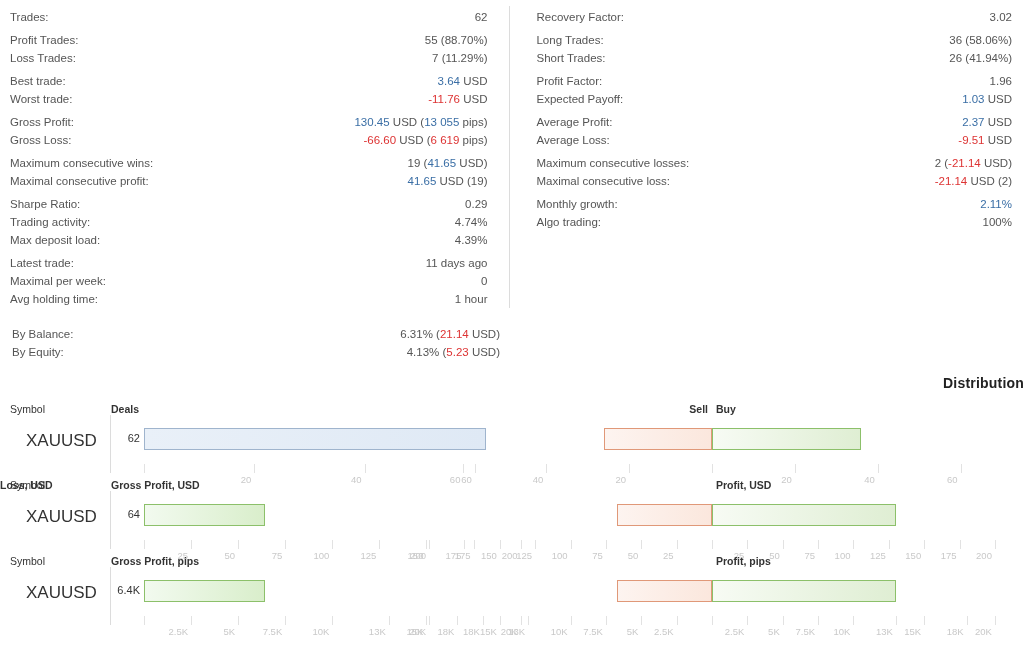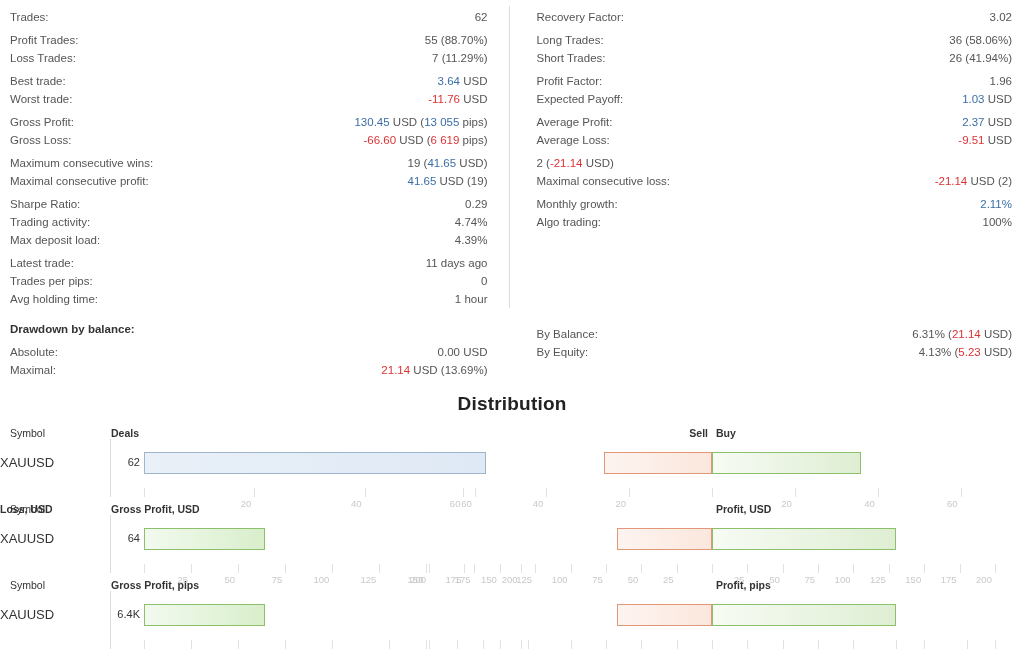--- a/index.html
+++ b/index.html
@@ -43,22 +43,22 @@
   .gap { height: 5px; }
 
   .sec-title { font-size: 11.5px; line-height: 18px; font-weight: bold; color: #333; }
 
   .pos { color: #3a6ea5; }
   .neg { color: #dd3333; }
   .mut { color: #555555; }
 
   
   .dist-title {
-    text-align: center;
-    font-size: 19px;
+    text-align: right;
+    font-size: 14px;
     font-weight: bold;
     color: #222222;
     margin: 14px 0 12px 0;
     letter-spacing: .2px;
   }
 
   .chart-block { position: relative; height: 76px; }
 
   .hdr {
     position: relative;
@@ -67,22 +67,22 @@
     color: #333333;
     font-weight: bold;
   }
   .hdr .sym-h { position: absolute; left: 10px; top: 0; font-weight: normal; color: #333; }
   .hdr .left-h { position: absolute; top: 0; }
   .hdr .sell-h { position: absolute; top: 0; }
   .hdr .buy-h  { position: absolute; top: 0; }
 
   .body-row { position: relative; height: 40px; }
   .sym-name {
-    position: absolute; left: 0; top: 12px;
-    font-size: 13px; color: #333333;
+    position: absolute; left: 26px; top: 12px;
+    font-size: 17px; color: #333333;
   }
   .sep {
     position: absolute; top: 0px;
     width: 1px; height: 58px; background: #dcdcdc;
   }
   .bar-num {
     position: absolute; top: 13px;
     font-size: 11px; color: #333333; text-align: right;
   }
   .bar {
@@ -168,21 +168,21 @@
         <div class="row">
           <span class="lbl">Max deposit load:</span>
           <span class="val"><span class="mut">4.39%</span></span>
         </div>
         <div class="gap"></div>
         <div class="row">
           <span class="lbl">Latest trade:</span>
           <span class="val"><span class="mut">11&nbsp;days&nbsp;ago</span></span>
         </div>
         <div class="row">
-          <span class="lbl">Trades per pips:</span>
+          <span class="lbl">Maximal per week:</span>
           <span class="val"><span class="mut">0</span></span>
         </div>
         <div class="row">
           <span class="lbl">Avg holding time:</span>
           <span class="val"><span class="mut">1&nbsp;hour</span></span>
         </div>
       </div>
     <div class="stats-col right" id="stats-right">
         <div class="row">
           <span class="lbl">Recovery Factor:</span>
@@ -210,51 +210,40 @@
         <div class="row">
           <span class="lbl">Average Profit:</span>
           <span class="val"><span class="pos">2.37</span><span class="mut">&nbsp;USD</span></span>
         </div>
         <div class="row">
           <span class="lbl">Average Loss:</span>
           <span class="val"><span class="neg">-9.51</span><span class="mut">&nbsp;USD</span></span>
         </div>
         <div class="gap"></div>
         <div class="row">
+          <span class="lbl">Maximum consecutive losses:</span>
           <span class="val"><span class="mut">2&nbsp;(</span><span class="neg">-21.14</span><span class="mut">&nbsp;USD)</span></span>
         </div>
         <div class="row">
           <span class="lbl">Maximal consecutive loss:</span>
           <span class="val"><span class="neg">-21.14</span><span class="mut">&nbsp;USD&nbsp;(2)</span></span>
         </div>
         <div class="gap"></div>
         <div class="row">
           <span class="lbl">Monthly growth:</span>
           <span class="val"><span class="pos">2.11%</span></span>
         </div>
         <div class="row">
           <span class="lbl">Algo trading:</span>
           <span class="val"><span class="mut">100%</span></span>
         </div>
       </div>
   </div>
 
   <div class="stats" style="padding-top:12px; position:relative;">
-    <div class="stats-col left" id="dd-left">
-        <div class="sec-title">Drawdown by balance:</div>
-        <div class="gap"></div>
-        <div class="row">
-          <span class="lbl">Absolute:</span>
-          <span class="val"><span class="mut">0.00&nbsp;USD</span></span>
-        </div>
-        <div class="row">
-          <span class="lbl">Maximal:</span>
-          <span class="val"><span class="neg">21.14</span><span class="mut">&nbsp;USD&nbsp;(13.69%)</span></span>
-        </div>
-      </div>
     <div class="stats-col right" id="dd-right">
         <div class="gap"></div>
         <div class="row">
           <span class="lbl">By Balance:</span>
           <span class="val"><span class="mut">6.31%&nbsp;(</span><span class="neg">21.14</span><span class="mut">&nbsp;USD)</span></span>
         </div>
         <div class="row">
           <span class="lbl">By Equity:</span>
           <span class="val"><span class="mut">4.13%&nbsp;(</span><span class="neg">5.23</span><span class="mut">&nbsp;USD)</span></span>
         </div>

